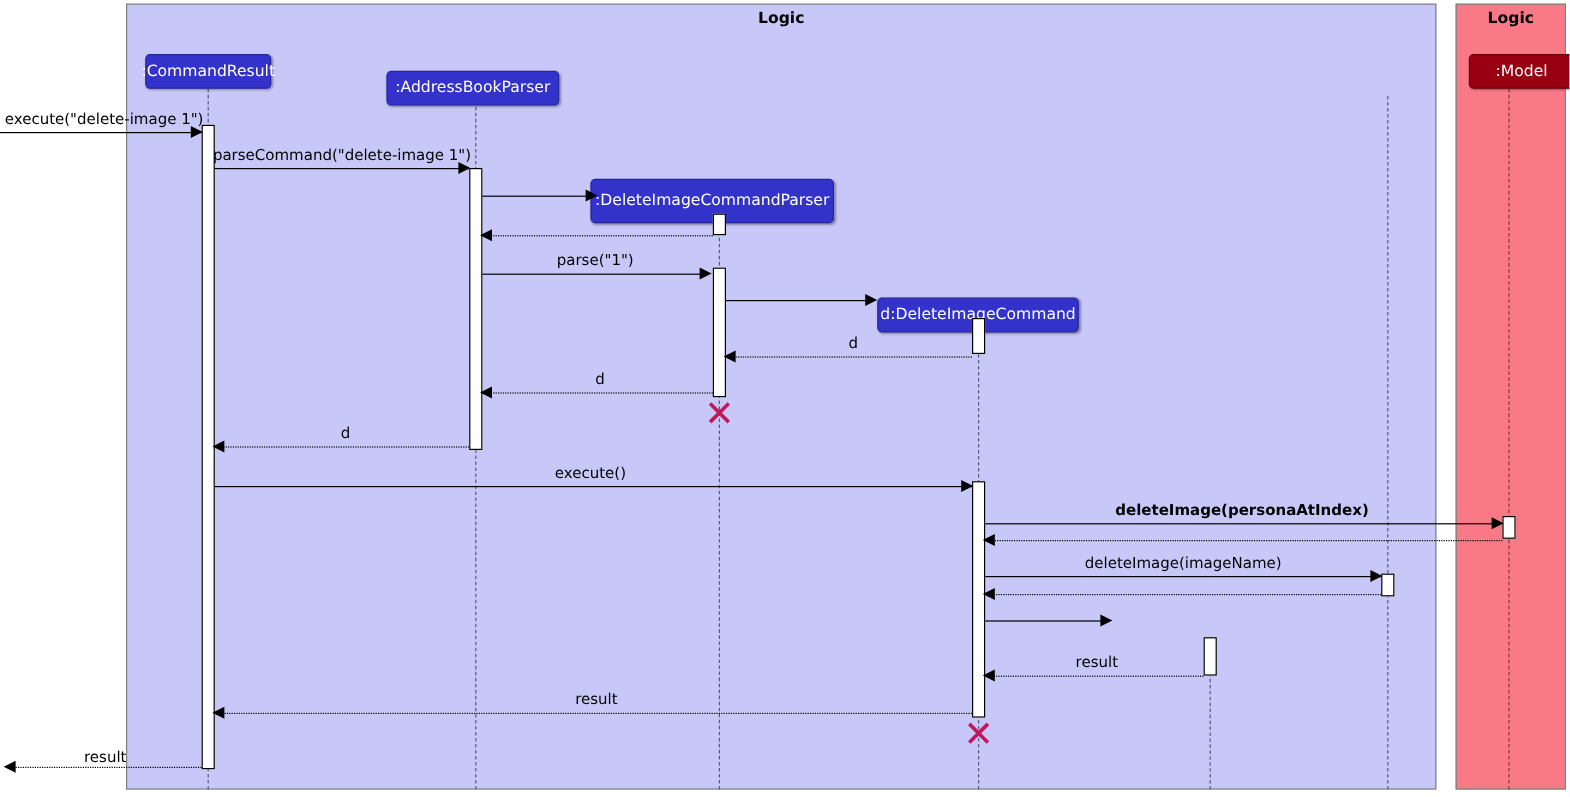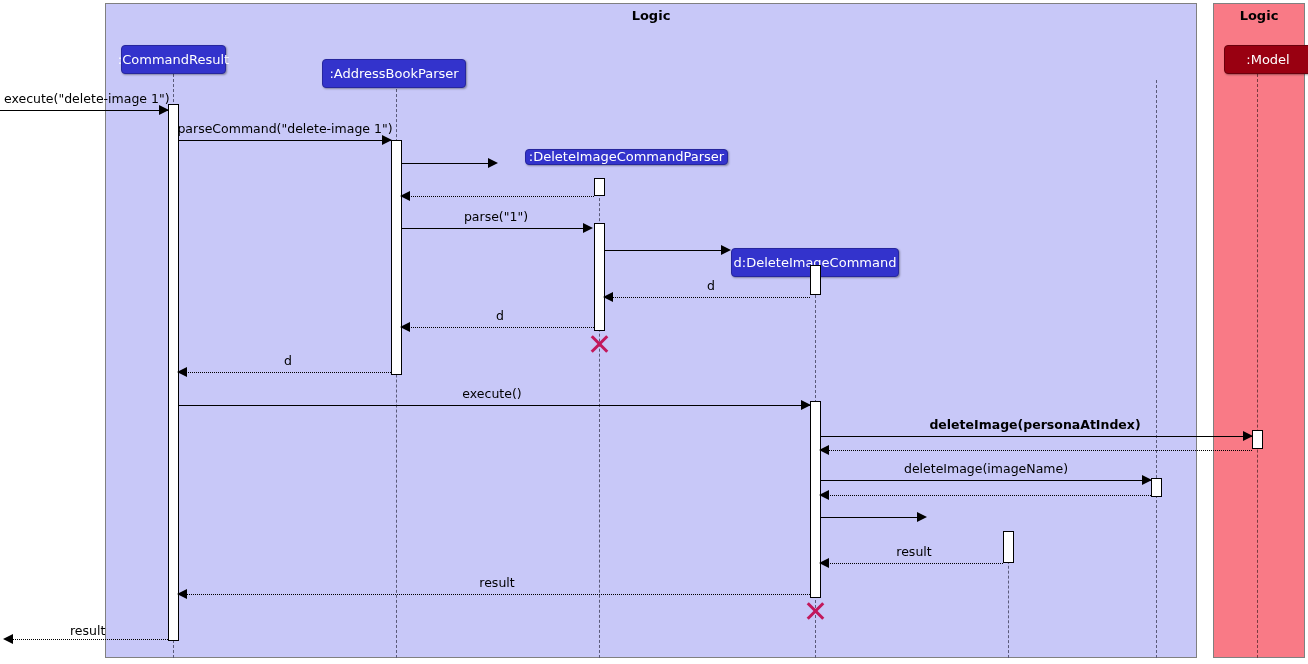--- a/index.html
+++ b/index.html
@@ -144,21 +144,21 @@
   <div class="lifeline" style="left:599px; top:178px; height:480px;"></div>
   <div class="lifeline" style="left:815px; top:265px; height:393px;"></div>
   <div class="lifeline" style="left:1008px; top:531px; height:127px;"></div>
   <div class="lifeline" style="left:1156px; top:80px; height:578px;"></div>
   <div class="lifeline lifeline-model" style="left:1257px; top:74px; height:584px;"></div>
 
   <div class="objbox" style="left:121px; top:45px; width:105px; height:29px;">:CommandResult</div>
 
   <div class="objbox" style="left:322px; top:59px; width:144px; height:29px;">:AddressBookParser</div>
 
-  <div class="objbox" style="left:525px; top:149px; width:203px; height:16px;">:DeleteImageCommandParser</div>
+  <div class="objbox" style="left:492px; top:149px; width:203px; height:37px;">:DeleteImageCommandParser</div>
 
   <div class="objbox" style="left:731px; top:248px; width:168px; height:29px;">d:DeleteImageCommand</div>
 
 
 
   <div class="objbox objbox-model" style="left:1224px; top:45px; width:88px; height:29px;">:Model</div>
 
   <div class="activation" style="left:168px; top:104px; height:537px;"></div>
 
   <div class="activation" style="left:391px; top:140px; height:235px;"></div>

